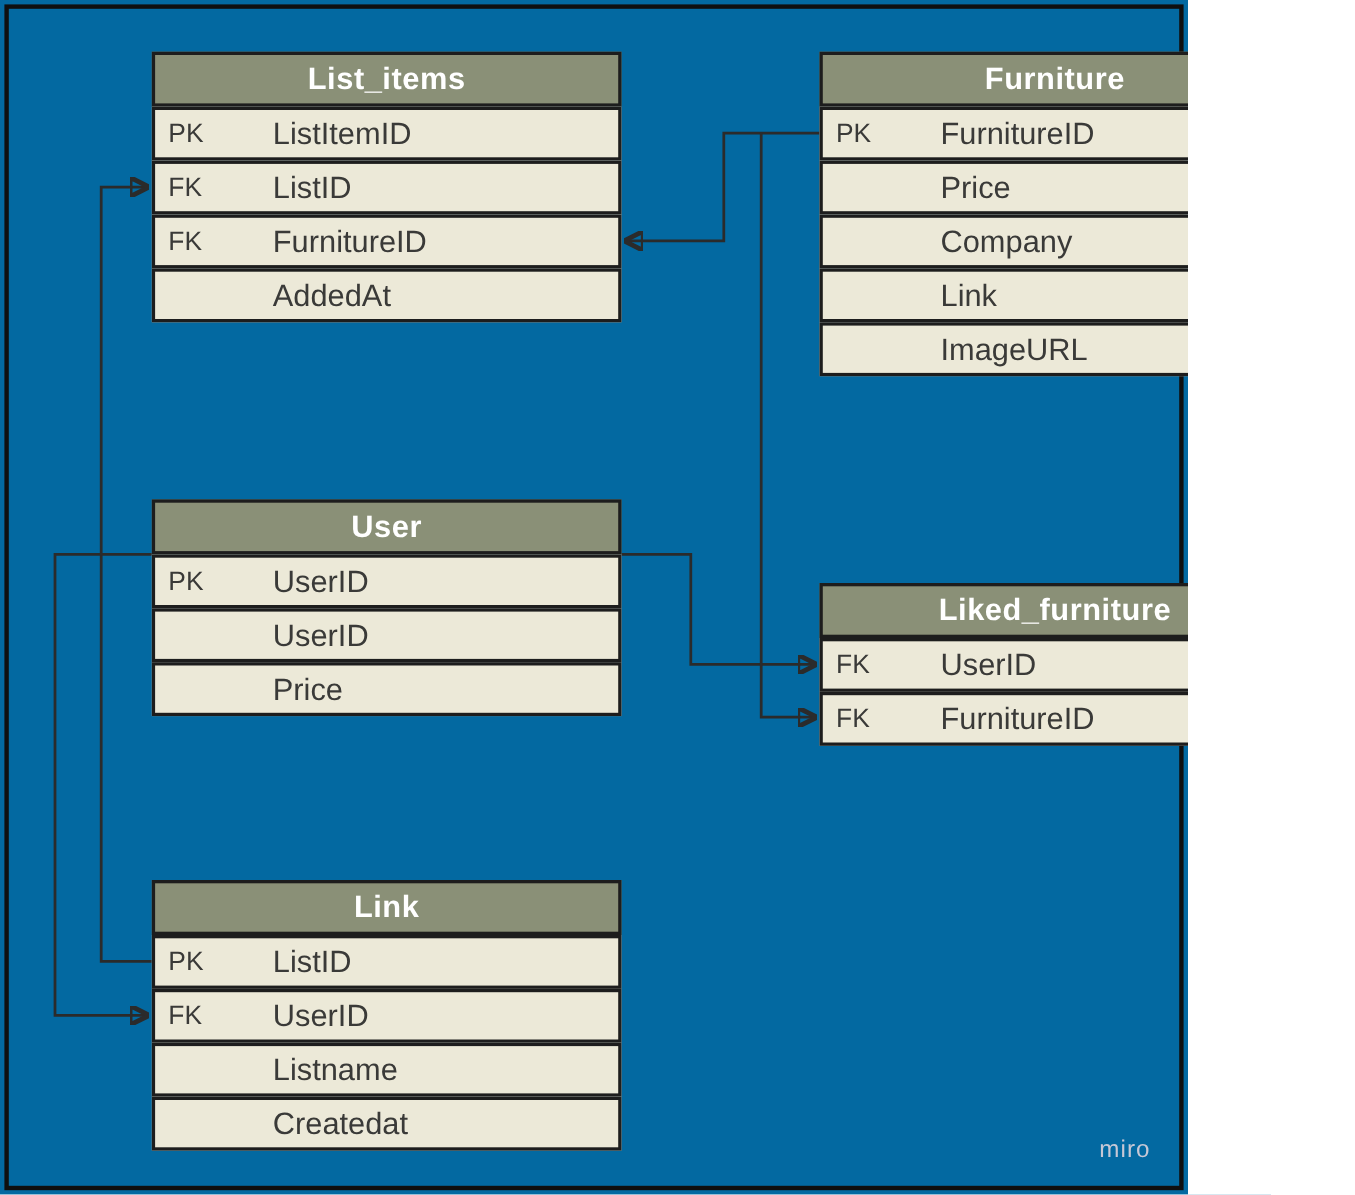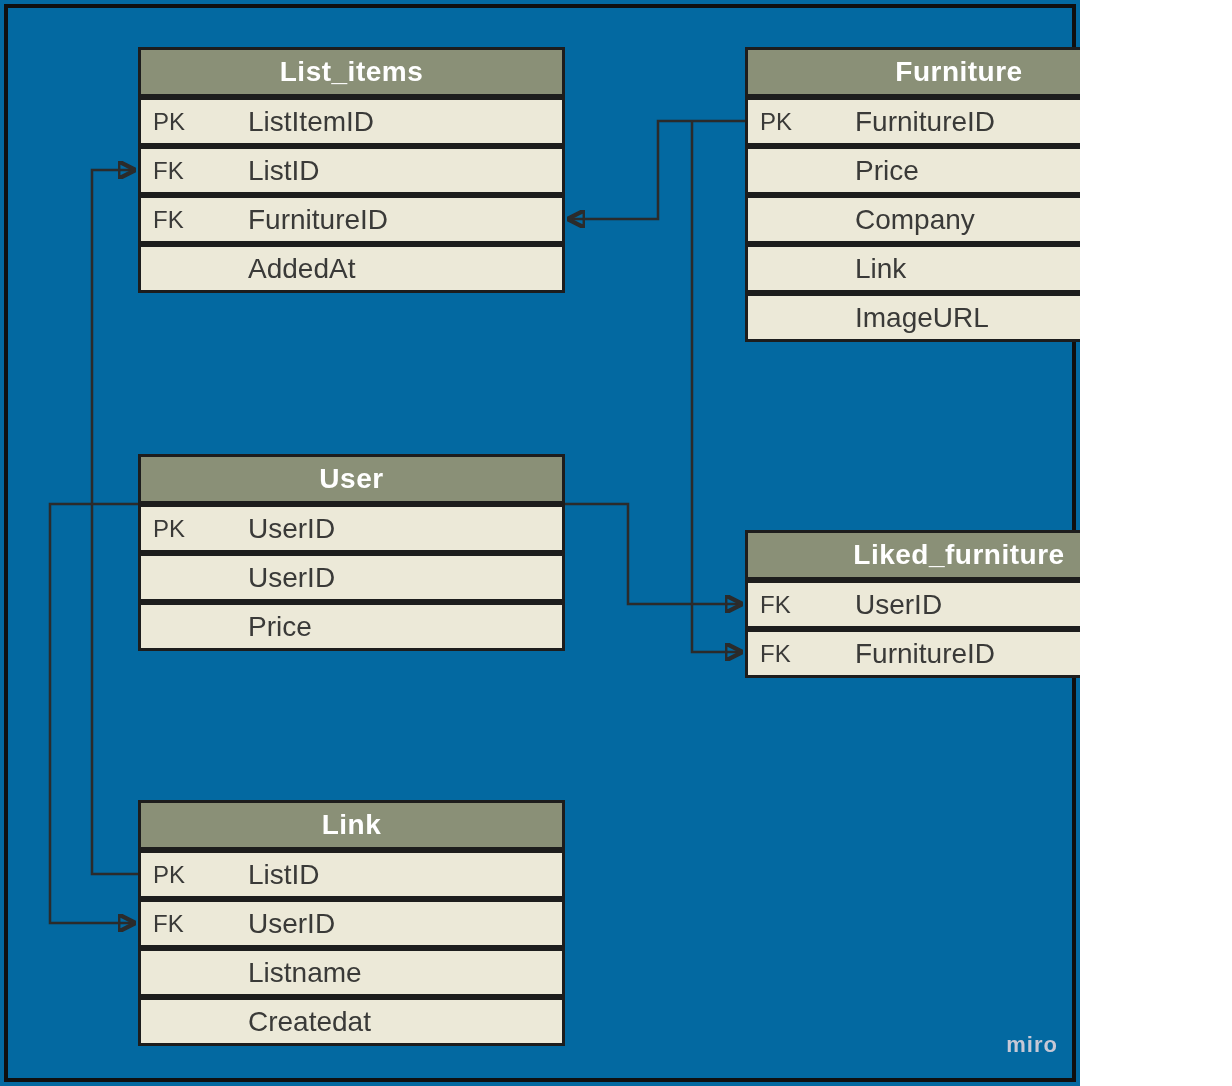--- a/index.html
+++ b/index.html
@@ -65,24 +65,24 @@
     inset: 0;
     pointer-events: none;
   }
   #connector-layer path {
     fill: none;
     stroke: #2b2b2b;
     stroke-width: 2.5;
   }
   .watermark {
     position: absolute;
-    right: 22px;
+    right: 34px;
     bottom: 28px;
     font-size: 22px;
-    font-weight: bold;
+    font-weight: normal;
     letter-spacing: 1px;
     color: #c7c8d6;
   }
 </style>
 </head>
 <body>
 
 <div id="canvas">
 
   <div class="outer-frame"></div>

